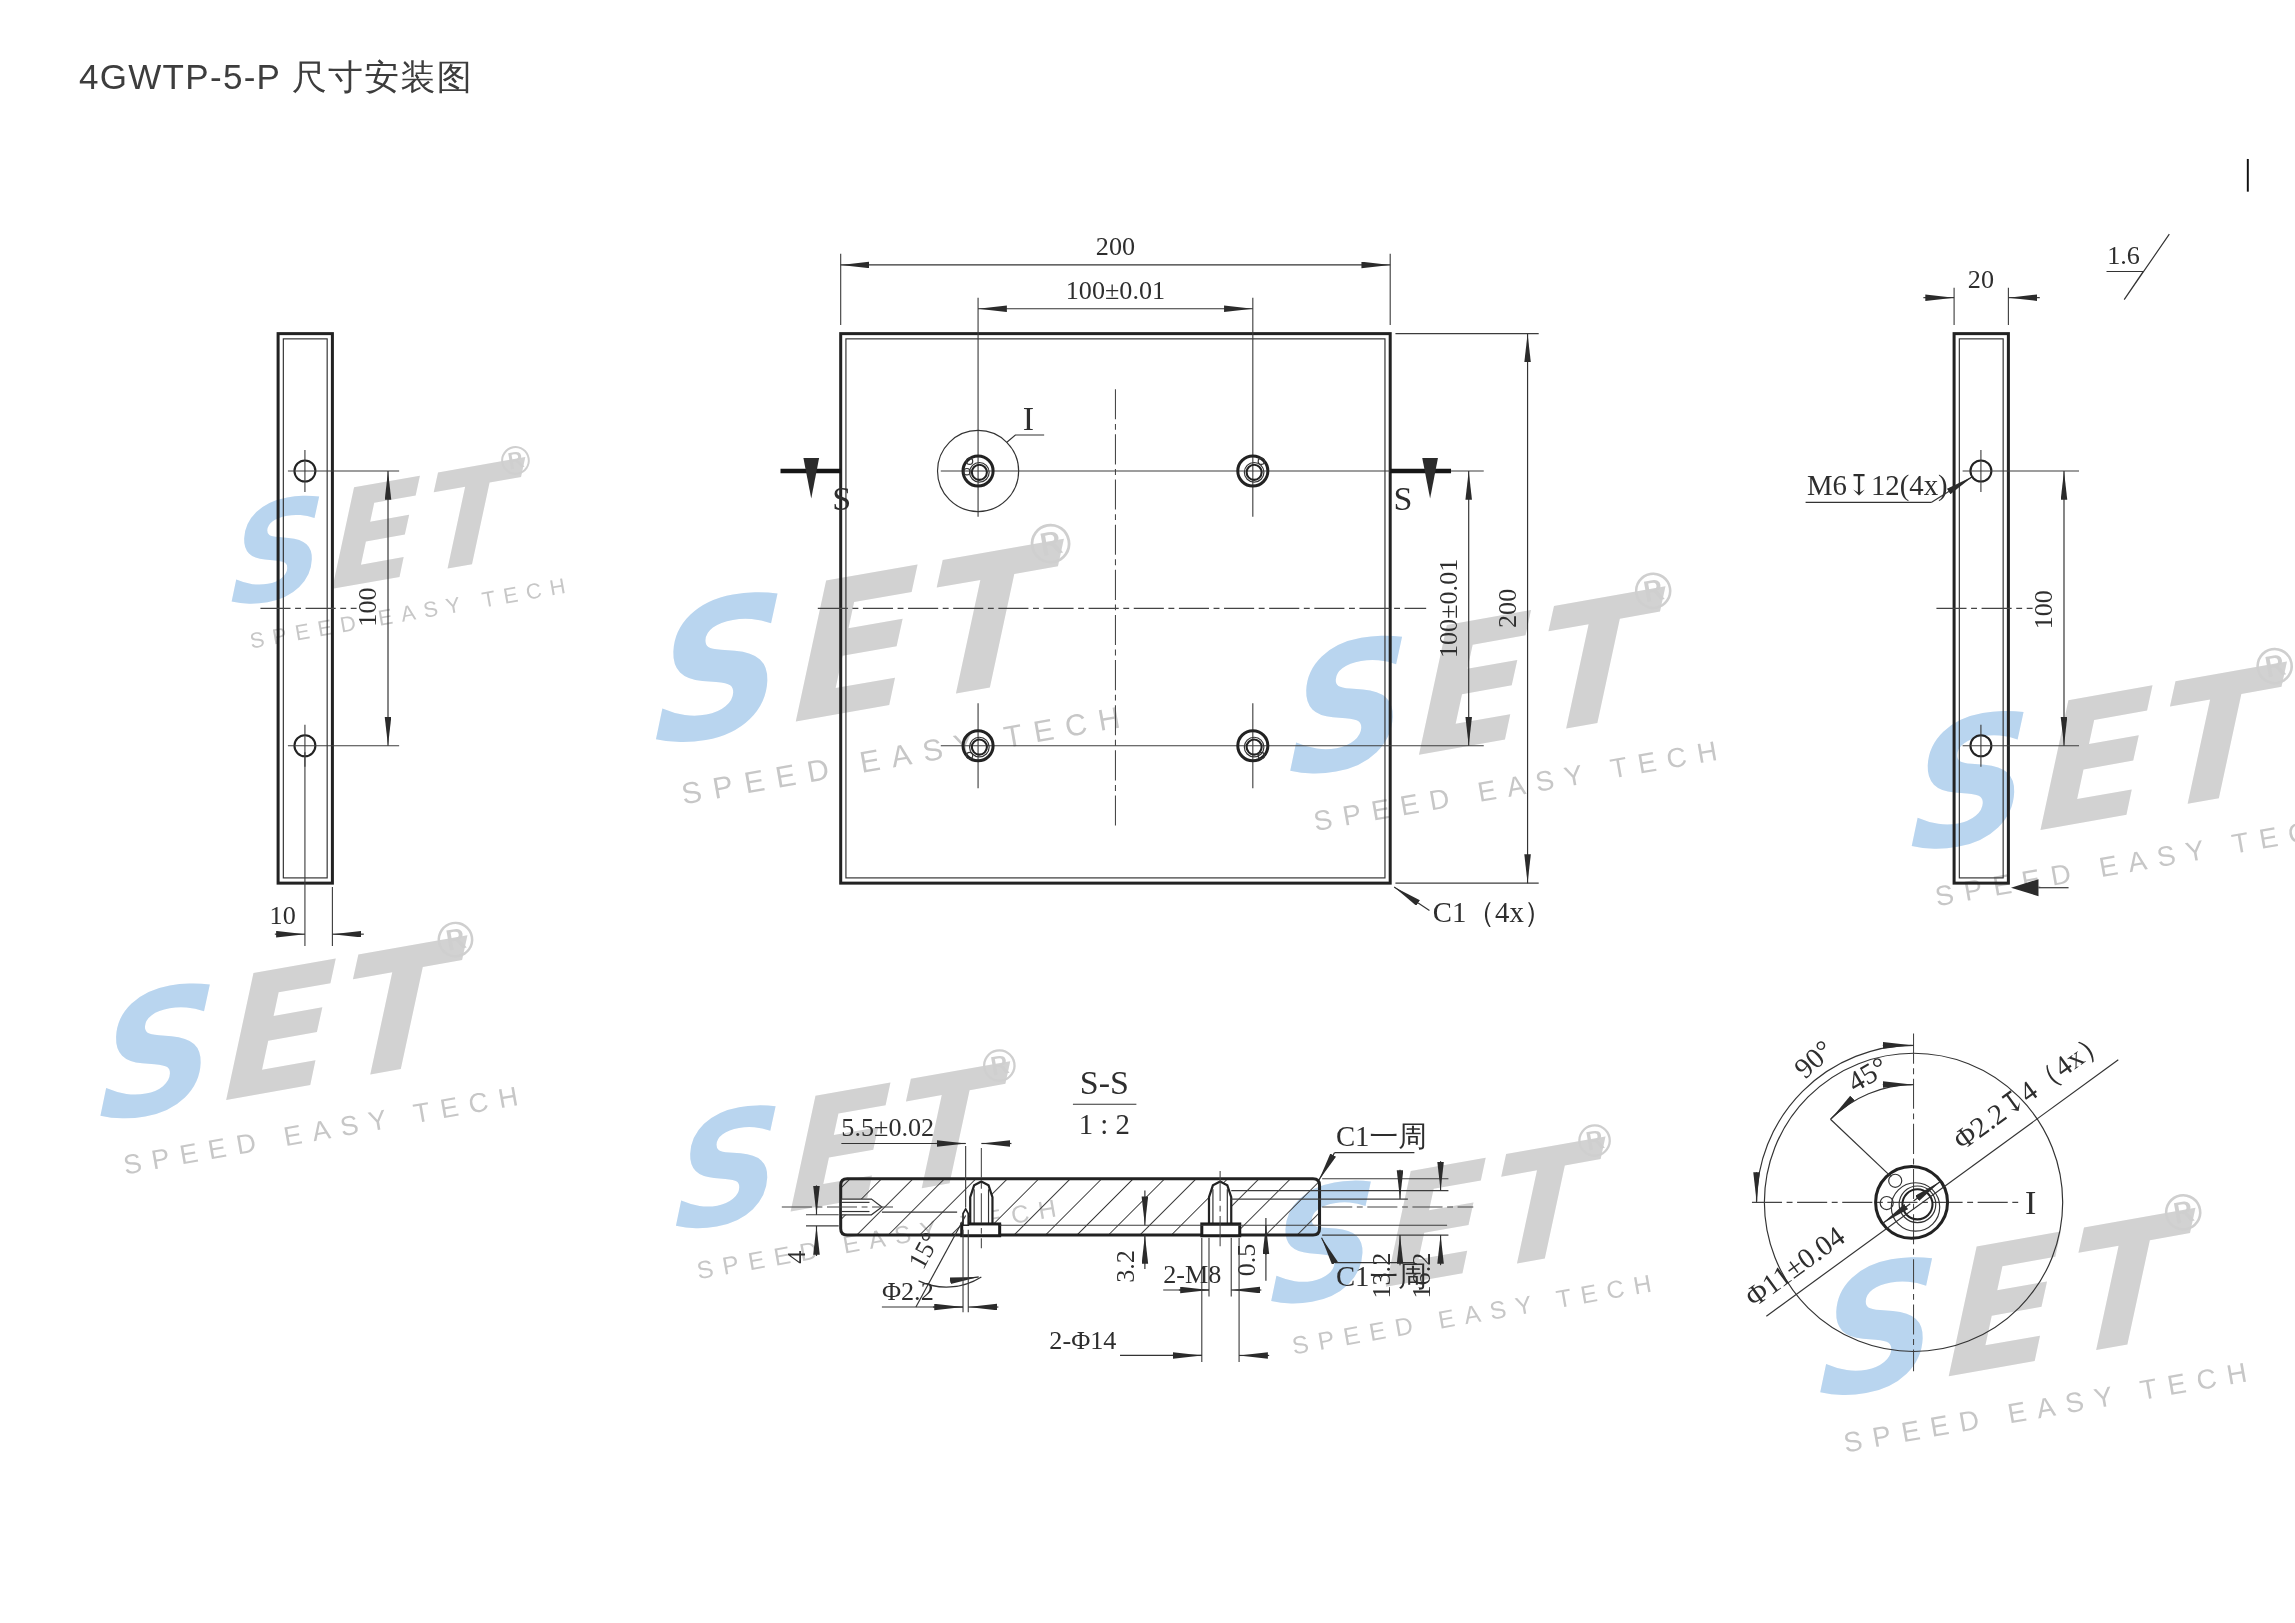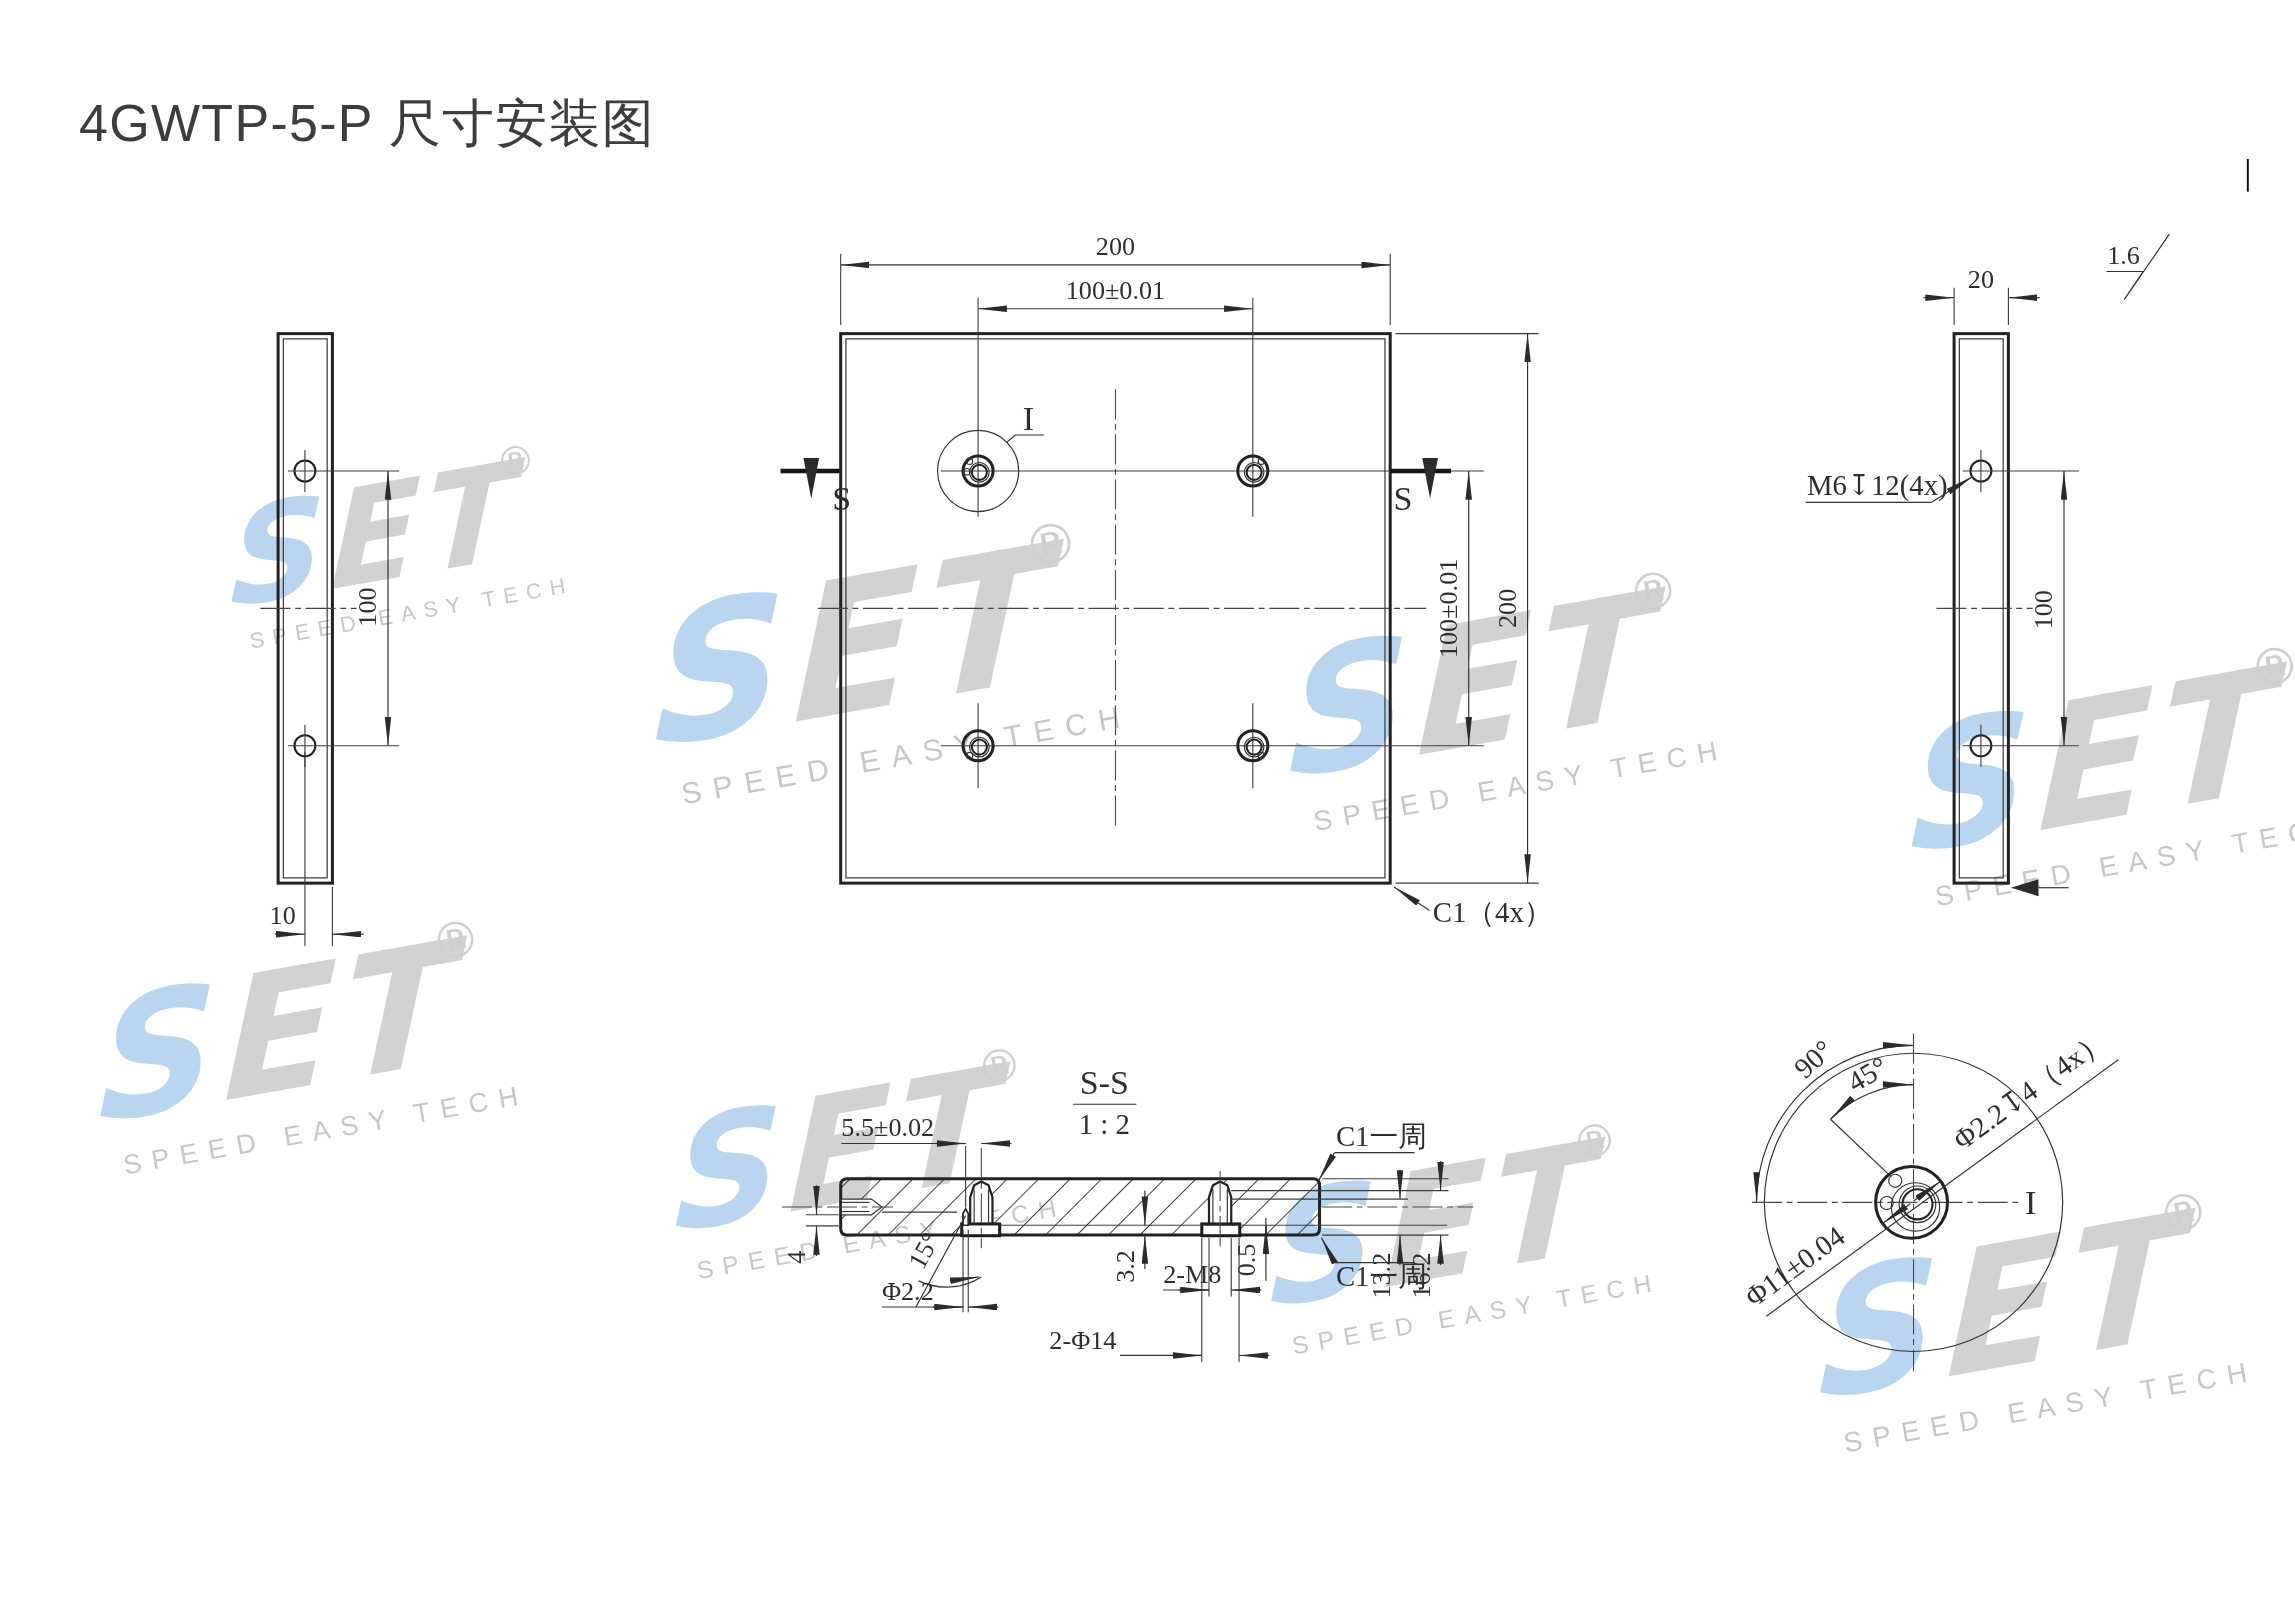--- a/index.html
+++ b/index.html
@@ -1,18 +1,18 @@
 <!DOCTYPE html>
 <html style="font-size:10.5px"><head>
 <meta charset="utf-8">
 <style>
   html,body{margin:0;padding:0;background:#ffffff;}
   body{width:2295px;height:1623px;position:relative;font-family:"Liberation Sans",sans-serif;}
   #sheet{position:absolute;left:0;top:0;}
-  .page-title{position:absolute;left:79px;top:89px;font-size:52px;letter-spacing:1.3px;
+  .page-title{position:absolute;left:79px;top:54px;font-size:35px;letter-spacing:1.3px;
     color:#3d3d3d;font-family:"Liberation Sans",sans-serif;}
   
   .thick{stroke:#222;stroke-width:4.6;fill:none;stroke-linecap:square;}
   .thick2{stroke:#222;stroke-width:3.2;fill:none;}
   .thin{stroke:#333;stroke-width:1.8;fill:none;}
   .xline{stroke:#3c3c3c;stroke-width:1.7;fill:none;}
   .cl{stroke:#444;stroke-width:1.6;fill:none;stroke-dasharray:46 7 9 7;}
   .dim{stroke:#333;stroke-width:1.8;fill:none;}
   .cut{stroke:#161616;stroke-width:7;fill:none;}
   .whitefill{fill:#ffffff;}

